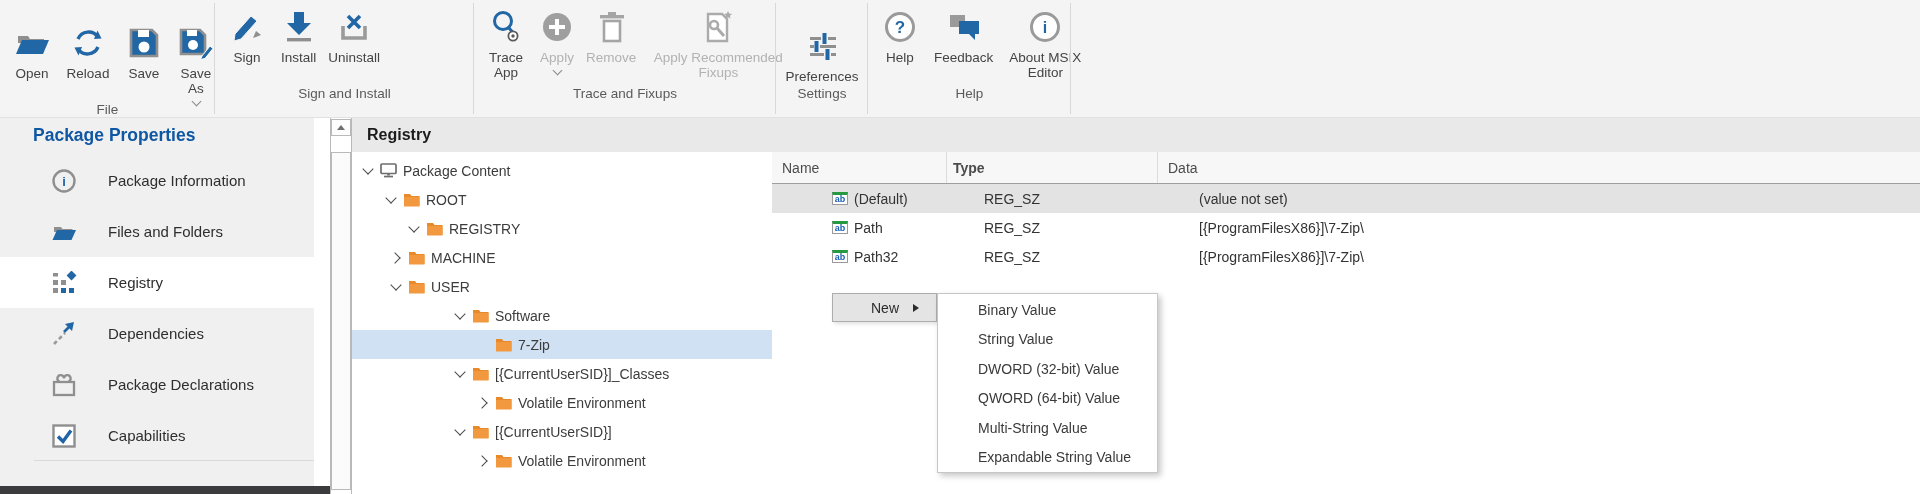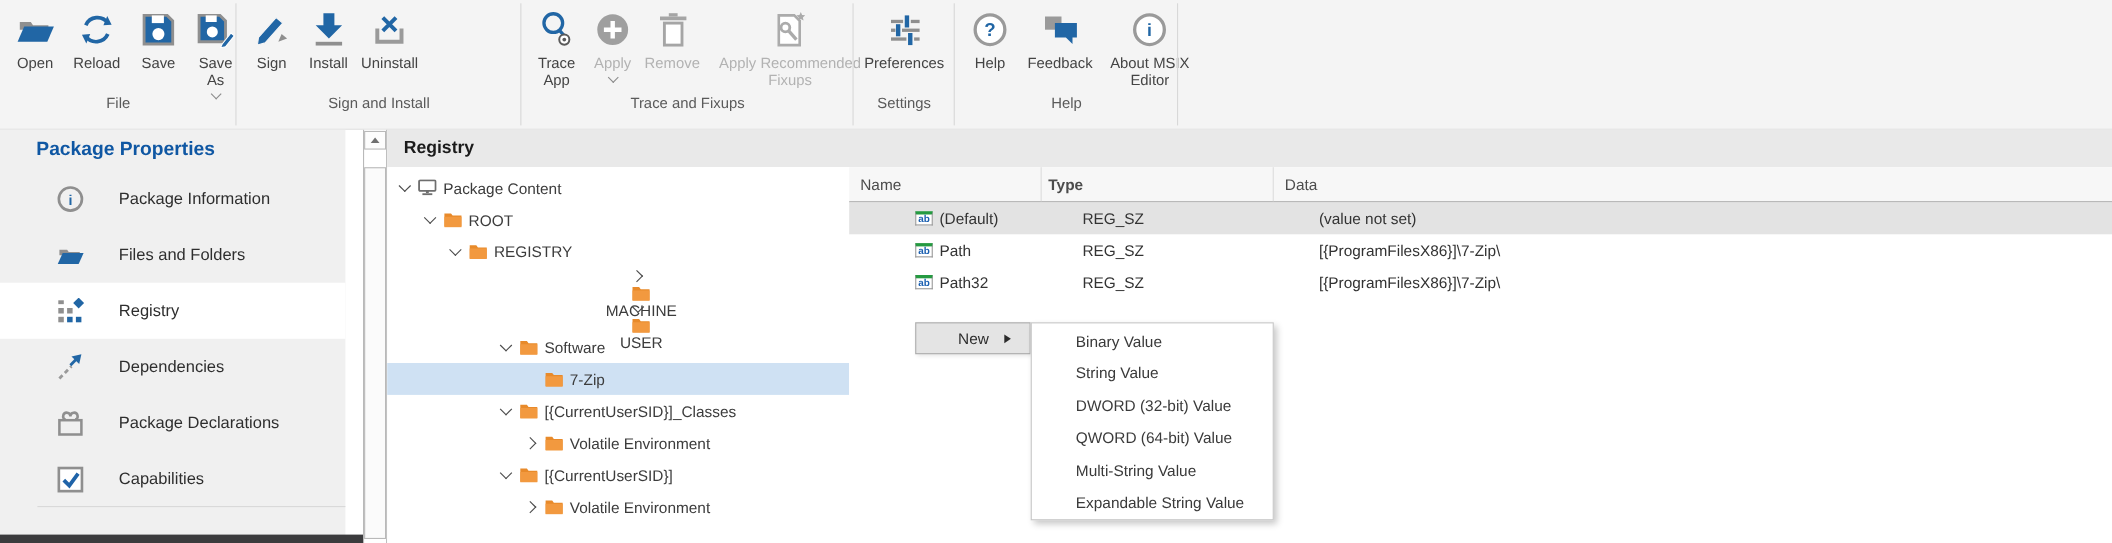--- a/index.html
+++ b/index.html
@@ -37,21 +37,21 @@
   .vs-thumb{position:absolute;left:0;top:34px;width:20px;height:338px;border:1px solid #b9b9b9;box-sizing:border-box;background:#fbfbfb;}
 
   
   .main-title{position:absolute;left:352px;top:118px;right:0;height:34px;background:#e9e9e9;line-height:34px;padding-left:15px;font-size:16px;font-weight:bold;color:#1b1b1b;box-sizing:border-box;}
 
   
   .tree{position:absolute;left:352px;top:152px;width:420px;height:342px;background:#fff;padding-top:4px;box-sizing:border-box;}
   .trow{height:29px;display:flex;align-items:center;font-size:14px;color:#3c3c3c;}
   .trow.selected{background:#cfe1f3;}
   .lvl0{padding-left:8px;} .lvl1{padding-left:31px;} .lvl2{padding-left:54px;}
-  .lvl3{padding-left:36px;flex-direction:column;} .lvl4{padding-left:100px;} .lvl5{padding-left:123px;}
+  .lvl3{padding-left:36px;} .lvl4{padding-left:100px;} .lvl5{padding-left:123px;}
   .chevbox{width:16px;height:16px;display:flex;align-items:center;justify-content:center;flex:0 0 auto;}
   .chev{width:7px;height:7px;border-right:1.6px solid #4a4a4a;border-bottom:1.6px solid #4a4a4a;}
   .chev.down{transform:rotate(45deg);margin-top:-3px;}
   .chev.right{transform:rotate(-45deg);margin-left:-2px;}
   .ticon{width:17px;height:15px;margin-left:4px;flex:0 0 auto;}
   .tlabel{margin-left:6px;white-space:nowrap;}
 
   
   .grid{position:absolute;left:772px;top:152px;right:0;height:342px;background:#fff;}
   .ghead{display:flex;height:32px;background:#f7f7f7;border-bottom:1px solid #9f9f9f;box-sizing:border-box;font-size:14px;color:#4c4c4c;}
@@ -74,21 +74,21 @@
   .smenu{position:absolute;left:937px;top:293px;width:221px;height:180px;background:#fff;border:1px solid #c6c6c6;box-sizing:border-box;box-shadow:3px 3px 6px rgba(0,0,0,.22);z-index:6;padding-top:1px;}
   .smenu-item{height:29.5px;display:flex;align-items:center;padding-left:40px;font-size:14px;color:#3a3a3a;}
 </style>
 </head>
 <body>
 
 <div class="app">
 
   <div class="ribbon">
 
-    <div class="rgroup" style="width:215px;">
+    <div class="rgroup" style="width:215px;justify-content:flex-end;">
       <div class="ritems">
         <div class="ritem">
           <div class="ricon">
             <svg width="36" height="34" viewBox="0 0 36 34">
                 <path d="M4 10 h10 l2 3 h14 v4 H4 z" fill="#8f8f8f"></path>
                 <path d="M2 28 L8 14 h27 l-6 14 z" fill="#2166a5"></path>
               </svg>
           </div>
           <div class="rlabel w44">Open</div>
         </div>
@@ -204,21 +204,21 @@
                 <path d="M17 19 l7 8" stroke="#ababab" stroke-width="3"></path>
               </svg>
           </div>
           <div class="rlabel w140">Apply Recommended Fixups</div>
         </div>
       </div>
       <div class="glabel">Trace and Fixups</div>
     </div>
 
     <div class="rgroup" style="width:92px;">
-      <div class="ritems" style="justify-content:center;width:100%;">
+      <div class="ritems" style="justify-content:center;width:100%;align-items:flex-end;">
         <div class="ritem">
           <div class="ricon">
             <svg width="34" height="34" viewBox="0 0 34 34">
                 <rect x="5" y="8" width="11" height="3" fill="#8f8f8f"></rect>
                 <rect x="23" y="8" width="8" height="3" fill="#8f8f8f"></rect>
                 <rect x="17.5" y="4" width="4" height="11" fill="#2166a5"></rect>
                 <rect x="5" y="16" width="4" height="3" fill="#8f8f8f"></rect>
                 <rect x="15" y="16" width="16" height="3" fill="#8f8f8f"></rect>
                 <rect x="9.5" y="12" width="4" height="11" fill="#2166a5"></rect>
                 <rect x="5" y="24" width="14" height="3" fill="#8f8f8f"></rect>

